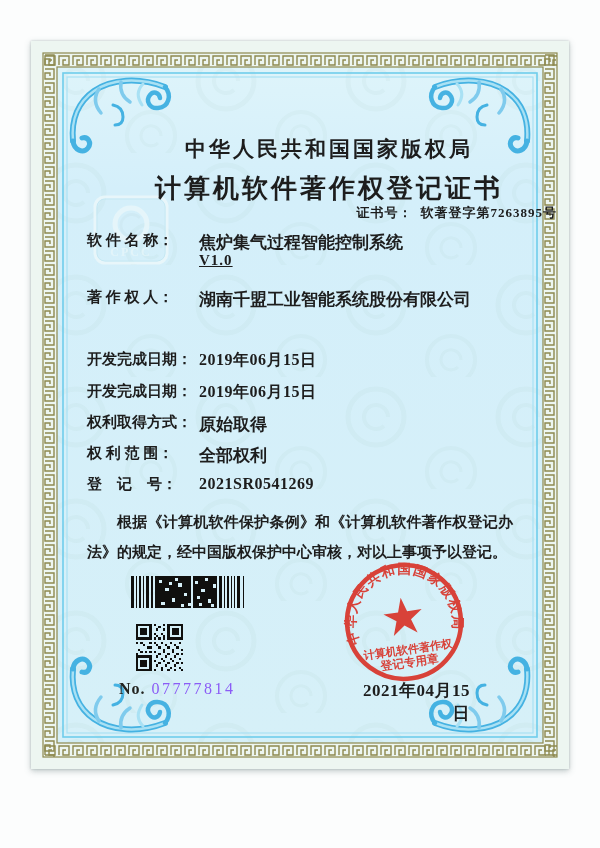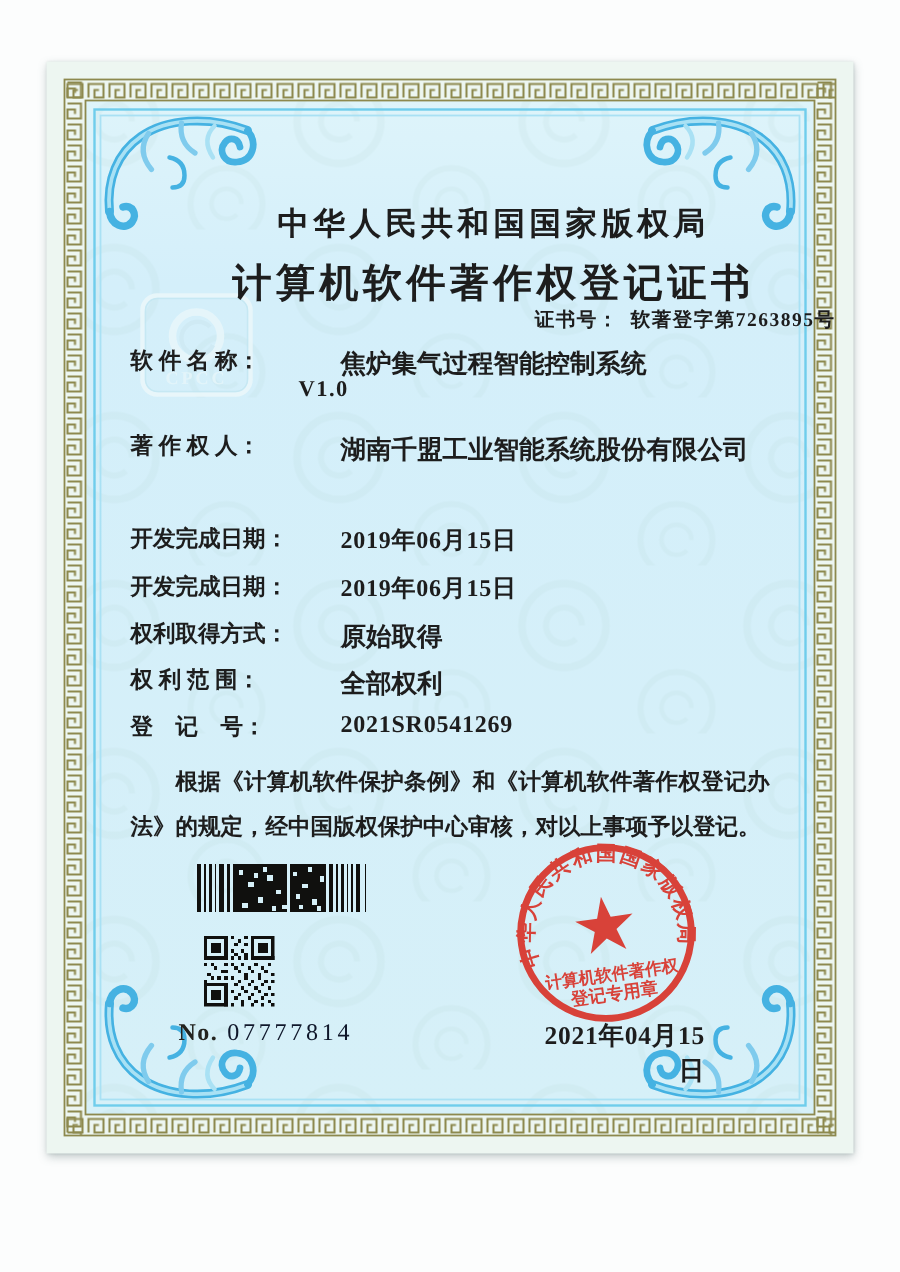--- a/index.html
+++ b/index.html
@@ -33,38 +33,38 @@
     position:absolute;top:163px;right:70px;
     font-size:13px;font-weight:bold;letter-spacing:1px;
   }
   .cert-no .lbl{margin-right:8px;}
 
   .field-row{position:absolute;left:56px;display:flex;}
   .field-label{
     display:inline-block;width:112px;font-size:15px;font-weight:bold;
     white-space:nowrap;flex:none;
   }
-  .field-value{font-size:17px;font-weight:bold;white-space:nowrap;margin-left:28px;}
+  .field-value{font-size:17px;font-weight:bold;white-space:nowrap;}
   .field-value.num{font-size:16px;letter-spacing:.5px;}
-  .version-line{position:absolute;left:168px;top:211px;font-size:15px;font-weight:bold;letter-spacing:1px;}
+  .version-line{position:absolute;left:168px;top:211px;font-size:15px;font-weight:bold;letter-spacing:1px;text-decoration:underline;}
 
   .statement{
     position:absolute;left:56px;top:466px;width:426px;
     font-size:15px;font-weight:bold;line-height:30px;text-indent:2em;
     text-align:justify;
   }
 
   .barcode-wrap{position:absolute;left:100px;top:535px;width:116px;height:32px;}
   .qr-wrap{position:absolute;left:105px;top:583px;width:47px;height:47px;}
 
   .serial{
     position:absolute;left:88px;top:639px;font-size:16px;letter-spacing:1px;
   }
   .serial .no-prefix{color:#23231f;font-weight:bold;margin-right:6px;text-align:right;}
-  .serial .no-number{color:#0f172a;letter-spacing:2.5px;}
+  .serial .no-number{color:#8b5cf6;letter-spacing:2.5px;}
 
   .seal-wrap{
     position:absolute;left:310px;top:518px;width:126px;height:126px;
     transform:rotate(-8deg);opacity:.93;
   }
   .issue-date{
     position:absolute;left:315px;top:638px;width:124px;text-align:right;
     font-size:17px;font-weight:bold;letter-spacing:.5px;
   }
 </style>

